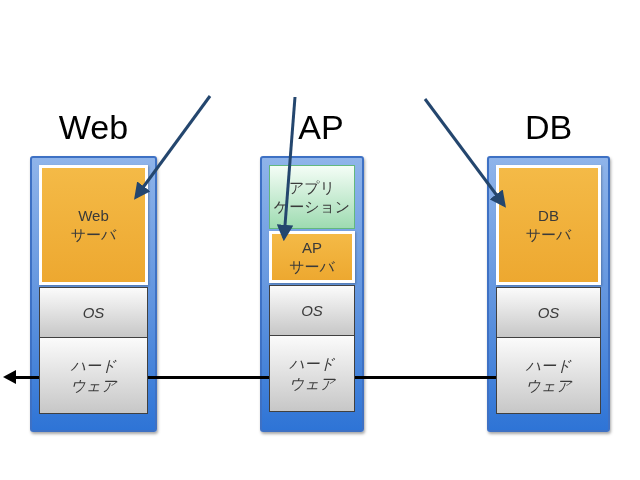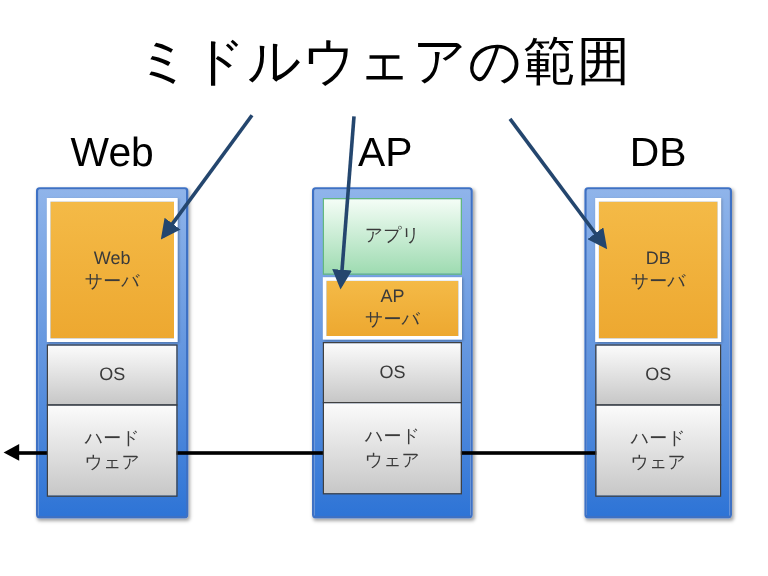--- a/index.html
+++ b/index.html
@@ -26,21 +26,21 @@
 
   .stack-container{
     position:absolute;top:156px;height:276px;
     background:linear-gradient(to bottom,#8FB4EA 0%,#5F93DE 55%,#2E74D6 100%);
     border:2px solid #3E71C4;border-radius:3px;
     box-sizing:border-box;
     box-shadow:1px 2px 3px rgba(0,0,0,0.35);
     padding:7px 7px 0 7px;
   }
   .cont-web{left:30px;width:127px;}
-  .cont-ap{left:260px;width:134px;}
+  .cont-ap{left:260px;width:104px;}
   .cont-db{left:487px;width:123px;}
 
   .box{
     position:relative;z-index:2;
     box-sizing:border-box;
     display:flex;flex-direction:column;align-items:center;justify-content:center;
     text-align:center;color:#3a3a3a;font-size:15px;line-height:1.3;
   }
   .box-middleware{
     background:linear-gradient(to bottom,#F4BA47 0%,#EDA830 100%);
@@ -49,20 +49,21 @@
     margin-bottom:2px;
   }
   .box-app{
     background:linear-gradient(to bottom,#F4FDF6 0%,#9EDBB1 100%);
     border:1px solid #63B87E;
     margin-bottom:2px;
   }
   .box-gray{
     background:linear-gradient(to bottom,#FBFBFB 0%,#C7C7C7 100%);
     border:1px solid #404040;
+    font-style:italic;
   }
   .h-server-tall{height:120px;}
   .h-app{height:64px;}
   .h-server-short{height:52px;}
   .h-os{height:51px;}
   .h-hw{height:77px;margin-top:-1px;text-align:center;}
 
   
   .bus-line{
     position:absolute;left:12px;top:376px;width:488px;height:3px;
@@ -77,41 +78,41 @@
   .annotation-arrows{
     position:absolute;left:0;top:0;width:640px;height:480px;
     z-index:10;pointer-events:none;
   }
 </style>
 </head>
 <body>
 
 <div class="canvas">
 
-  <div class="slide-title">ミドルウェアの範囲</div>
 
   <div class="col-header hdr-web">Web</div>
   <div class="col-header hdr-ap">AP</div>
   <div class="col-header hdr-db">DB</div>
 
   <div class="stack-container cont-web">
     <div class="box box-middleware h-server-tall">
       <span>Web</span>
       <span>サーバ</span>
     </div>
     <div class="box box-gray h-os">OS</div>
     <div class="box box-gray h-hw">
       <span>ハード</span>
       <span>ウェア</span>
     </div>
   </div>
 
   <div class="stack-container cont-ap">
     <div class="box box-app h-app">
       <span>アプリ</span>
+      <span>ケーション</span>
     </div>
     <div class="box box-middleware h-server-short">
       <span>AP</span>
       <span>サーバ</span>
     </div>
     <div class="box box-gray h-os">OS</div>
     <div class="box box-gray h-hw">
       <span>ハード</span>
       <span>ウェア</span>
     </div>

